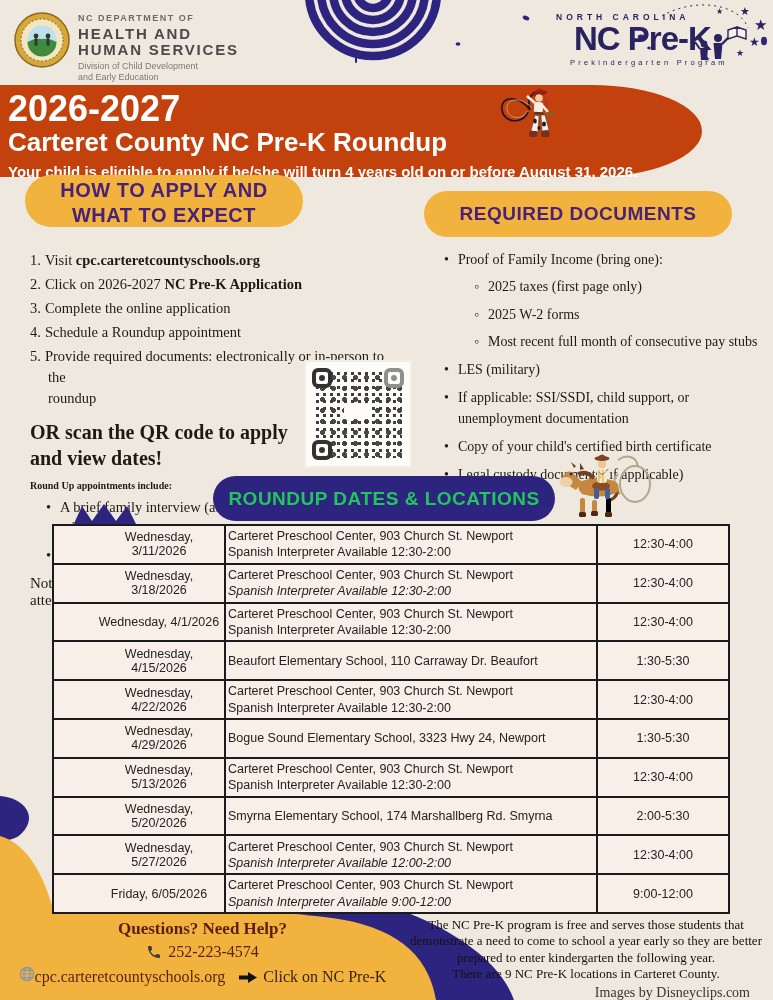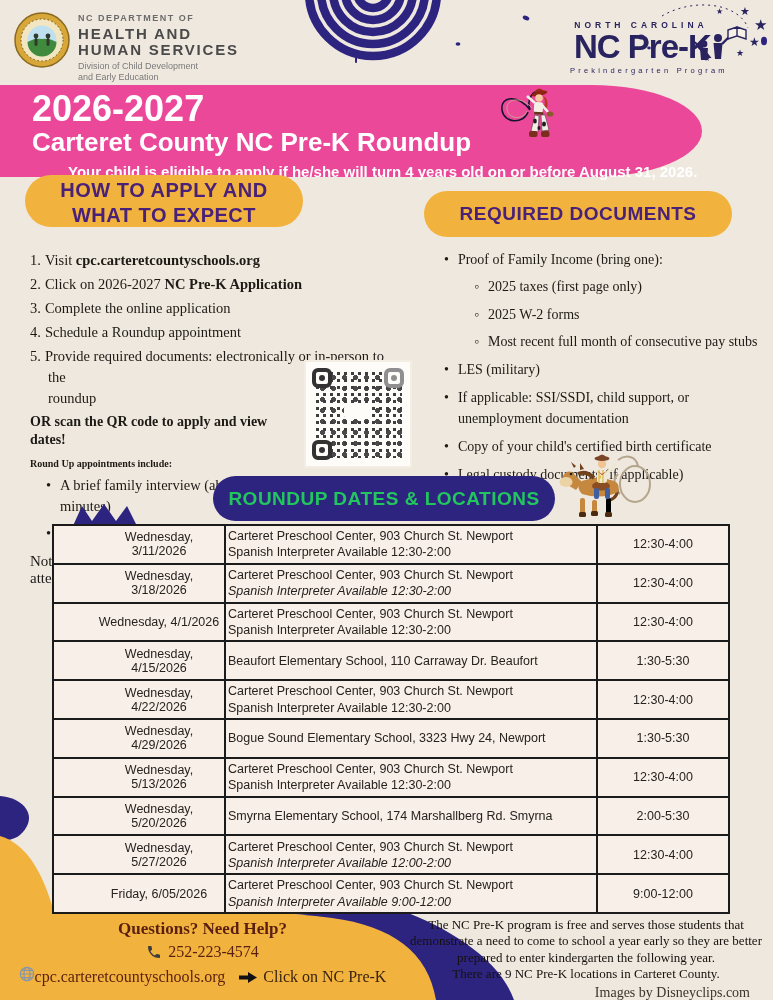--- a/index.html
+++ b/index.html
@@ -4,40 +4,40 @@
 <style>
   html,body{margin:0;padding:0;}
   body{width:773px;height:1000px;background:#EFE8DE;font-family:"Liberation Serif",serif;position:relative;overflow:hidden;}
   .abs{position:absolute;}
   
   .dept-text{left:78px;top:13px;line-height:1;color:#555;}
   .dept-top{font:600 9px "Liberation Sans",sans-serif;letter-spacing:1.5px;color:#6b6b6b;margin-bottom:3px;}
   .dept-main{font:700 15px "Liberation Sans",sans-serif;letter-spacing:1.8px;color:#4a4a4a;line-height:1.05;}
   .dept-sub{font:400 9px "Liberation Sans",sans-serif;color:#7a7a7a;line-height:1.25;margin-top:3px;}
   .prek-logo{left:556px;top:4px;width:212px;height:76px;color:#29245f;}
-  .prek-top{font:700 8.5px "Liberation Sans",sans-serif;letter-spacing:4px;text-align:center;width:170px;margin-top:16px;}
+  .prek-top{font:700 8.5px "Liberation Sans",sans-serif;letter-spacing:4px;width:170px;margin-top:8px;}
   .prek-main{font:700 33px "Liberation Sans",sans-serif;letter-spacing:-1px;line-height:1;margin-left:18px;}
   .prek-sub{font:400 7.5px "Liberation Sans",sans-serif;letter-spacing:3.2px;margin-left:14px;margin-top:3px;}
   .star{position:absolute;color:#29245f;line-height:1;}
   
-  .banner{left:0;top:85px;width:702px;height:92px;background:#ec4899;border-radius:0 110px 110px 0 / 0 46px 46px 0;color:#fff;padding-left:32px;box-sizing:border-box;}
+  .banner{left:0;top:85px;width:702px;height:92px;background:#c2410c;border-radius:0 110px 110px 0 / 0 46px 46px 0;color:#fff;padding-left:8px;box-sizing:border-box;}
   .banner-years{font:800 36px "Liberation Sans",sans-serif;line-height:1;padding-top:6px;}
   .banner-title{font:700 26px "Liberation Sans",sans-serif;line-height:1.05;margin-top:2px;}
-  .banner-sub{font:700 15px "Liberation Sans",sans-serif;margin-top:7px;margin-left:36px;}
+  .banner-sub{font:700 15px "Liberation Sans",sans-serif;margin-top:7px;}
   
   .pill{background:#F2B33E;border-radius:28px;text-align:center;color:#4A2178;font-family:"Liberation Sans",sans-serif;font-weight:700;}
   .pill-left{left:25px;top:175px;width:278px;height:52px;font-size:20px;line-height:25px;padding-top:3px;box-sizing:border-box;letter-spacing:.5px;}
   .pill-right{left:424px;top:191px;width:308px;height:46px;font-size:19px;line-height:46px;letter-spacing:.5px;}
   
   .howto-list{left:30px;top:250px;width:372px;font-size:14.5px;color:#1d1a16;}
   .howto-list ol{list-style:none;margin:0;padding:0;}
   .howto-list li{margin-bottom:3px;line-height:1.45;white-space:pre-line;padding-left:18px;text-indent:-18px;}
   .step-num{margin-right:4px;}
   .bold{font-weight:700;}
-  .or-scan{margin-top:4px;font-weight:700;font-size:14px;width:274px;line-height:1.3;}
+  .or-scan{margin-top:10px;font-weight:700;font-size:20px;width:274px;line-height:1.3;}
   .appt-head{margin-top:9px;font-weight:700;font-size:10px;width:274px;}
   .appt-list{margin:6px 0 0 0;padding:0;list-style:none;width:274px;}
   .appt-list li{margin-bottom:7px;padding-left:30px;text-indent:-14px;line-height:1.4;}
   .appt-list li::before{content:"•";margin-right:9px;}
   .note-line{margin-top:10px;font-size:15px;width:300px;}
   
   .qr{left:306px;top:362px;width:104px;height:104px;background:#fdfcf8;box-shadow:0 0 0 2px #f4ede4;}
   .qr-dots{position:absolute;left:8px;top:8px;width:88px;height:88px;
     background-image:radial-gradient(#3e3e3e 34%,transparent 36%),radial-gradient(#4a4a4a 30%,transparent 33%);
     background-size:7px 7px,11px 11px;background-position:0 0,3px 2px;}

